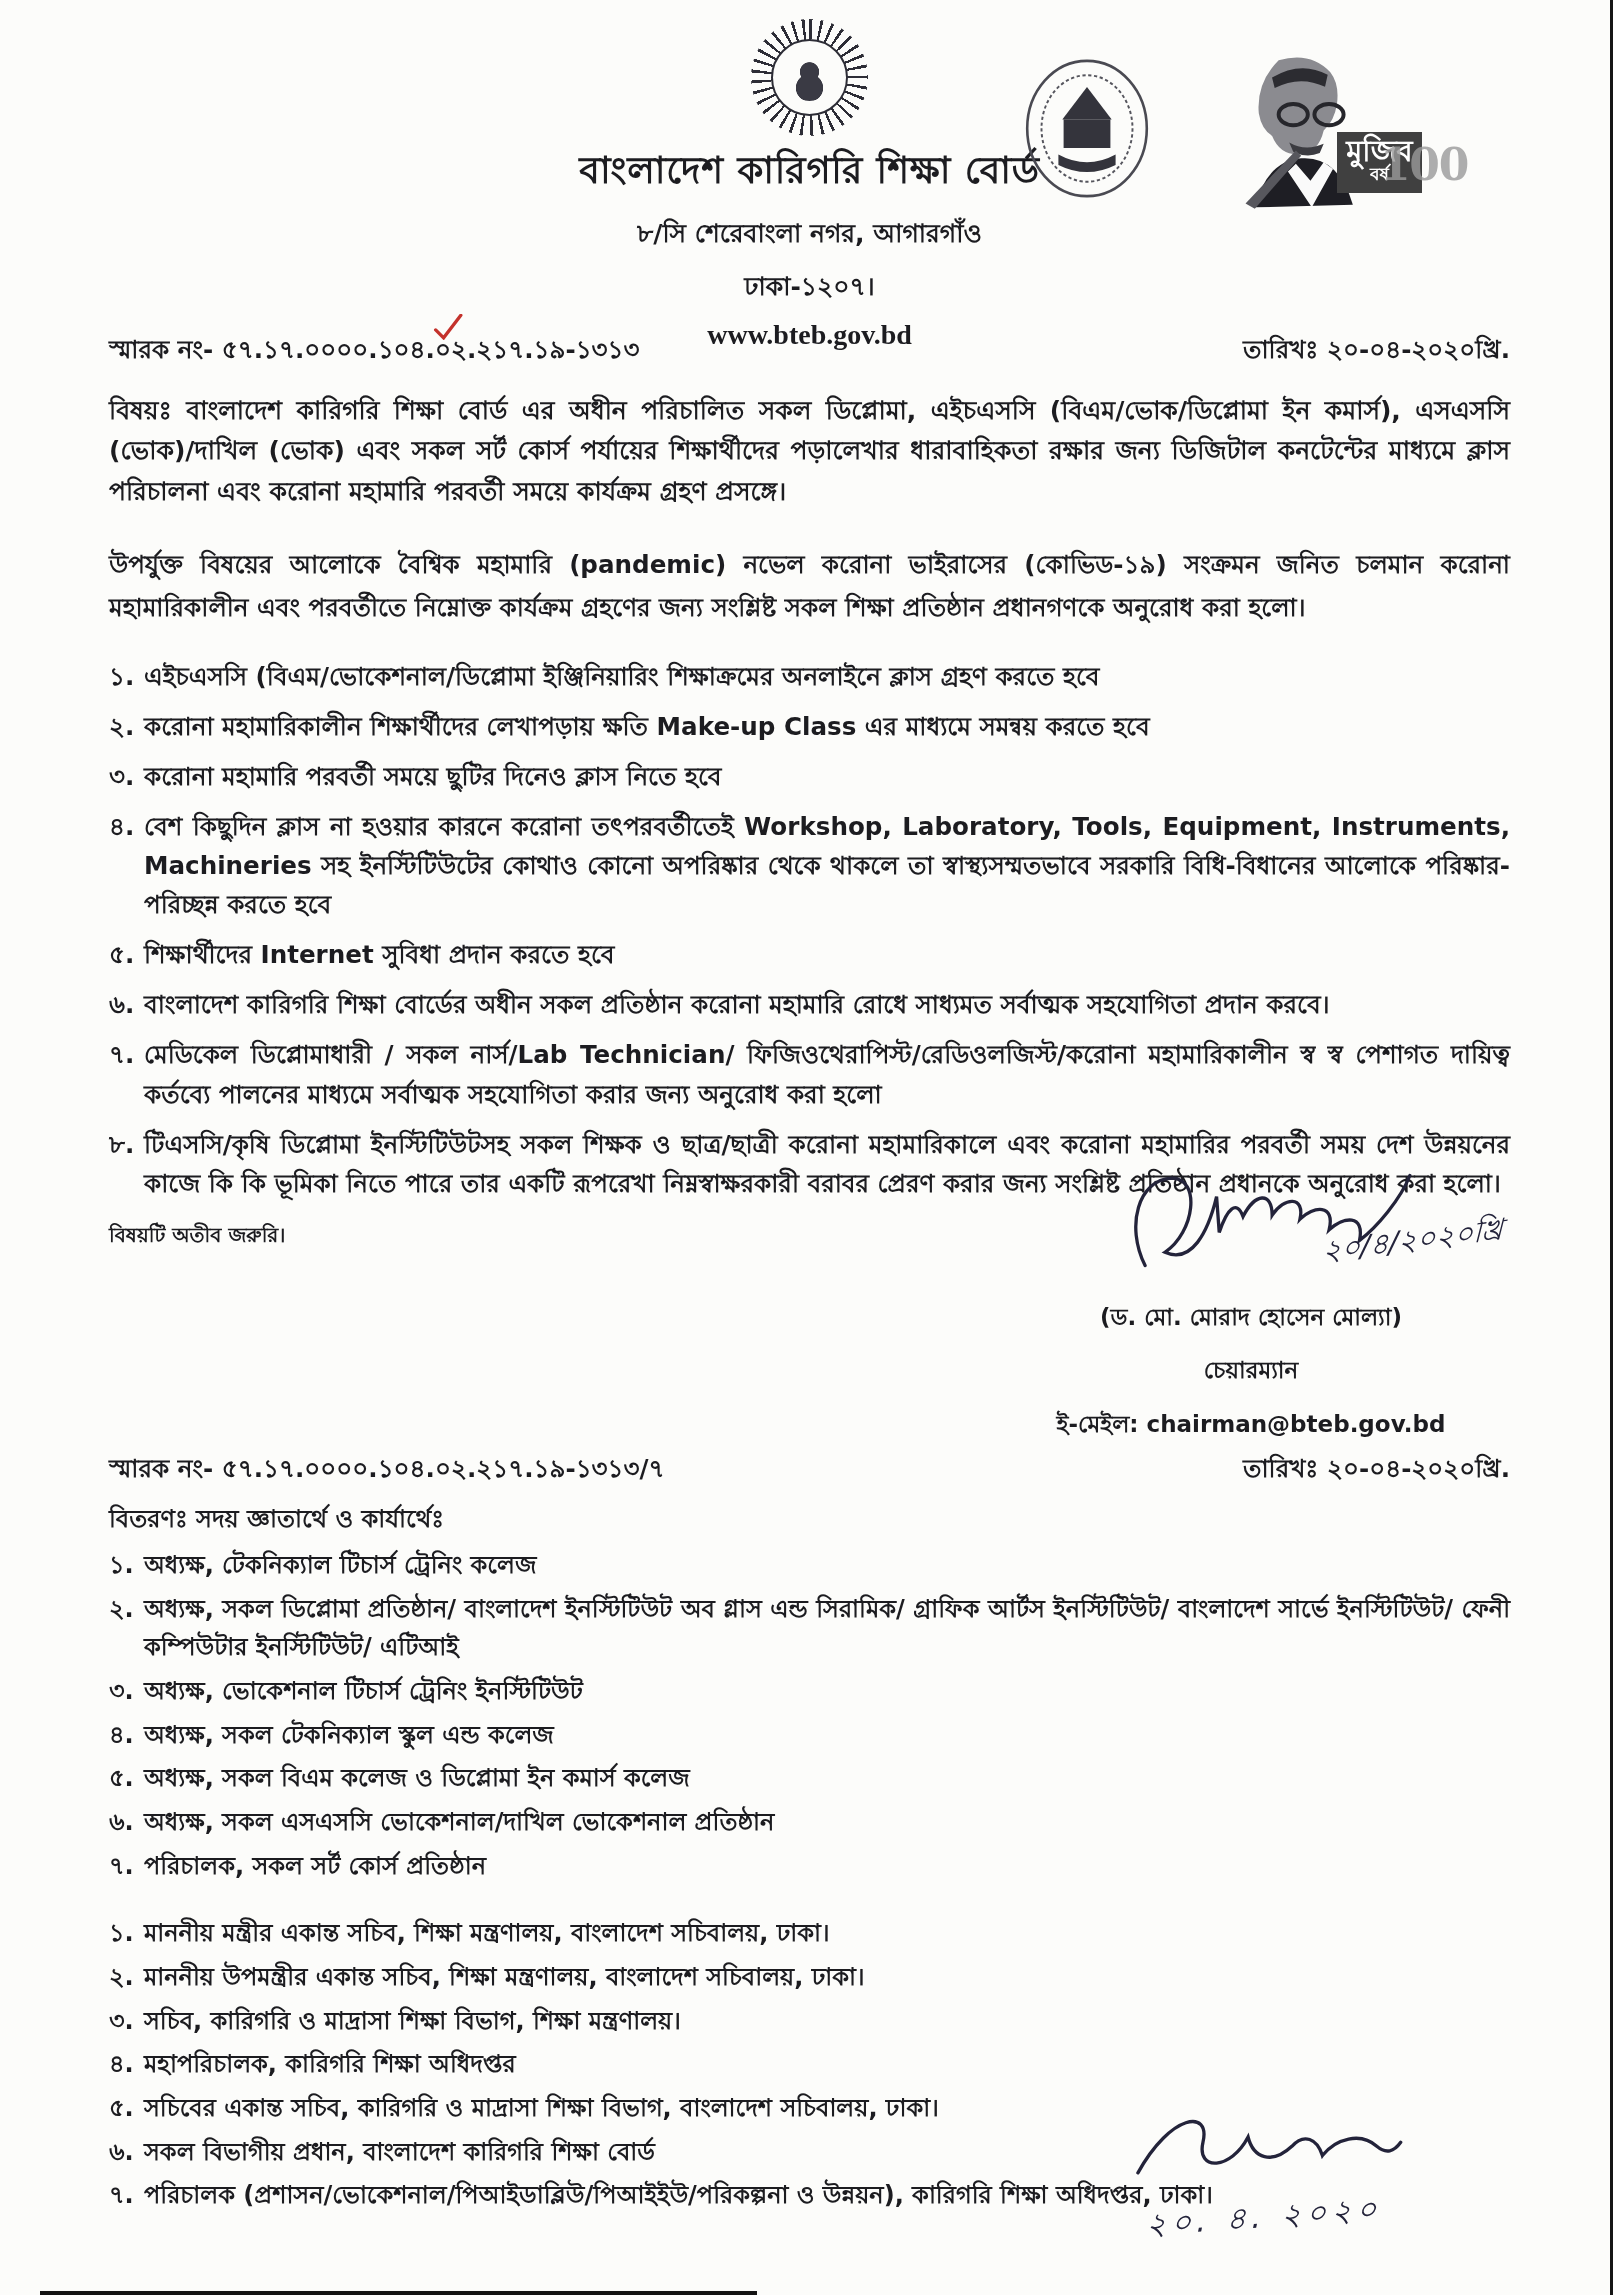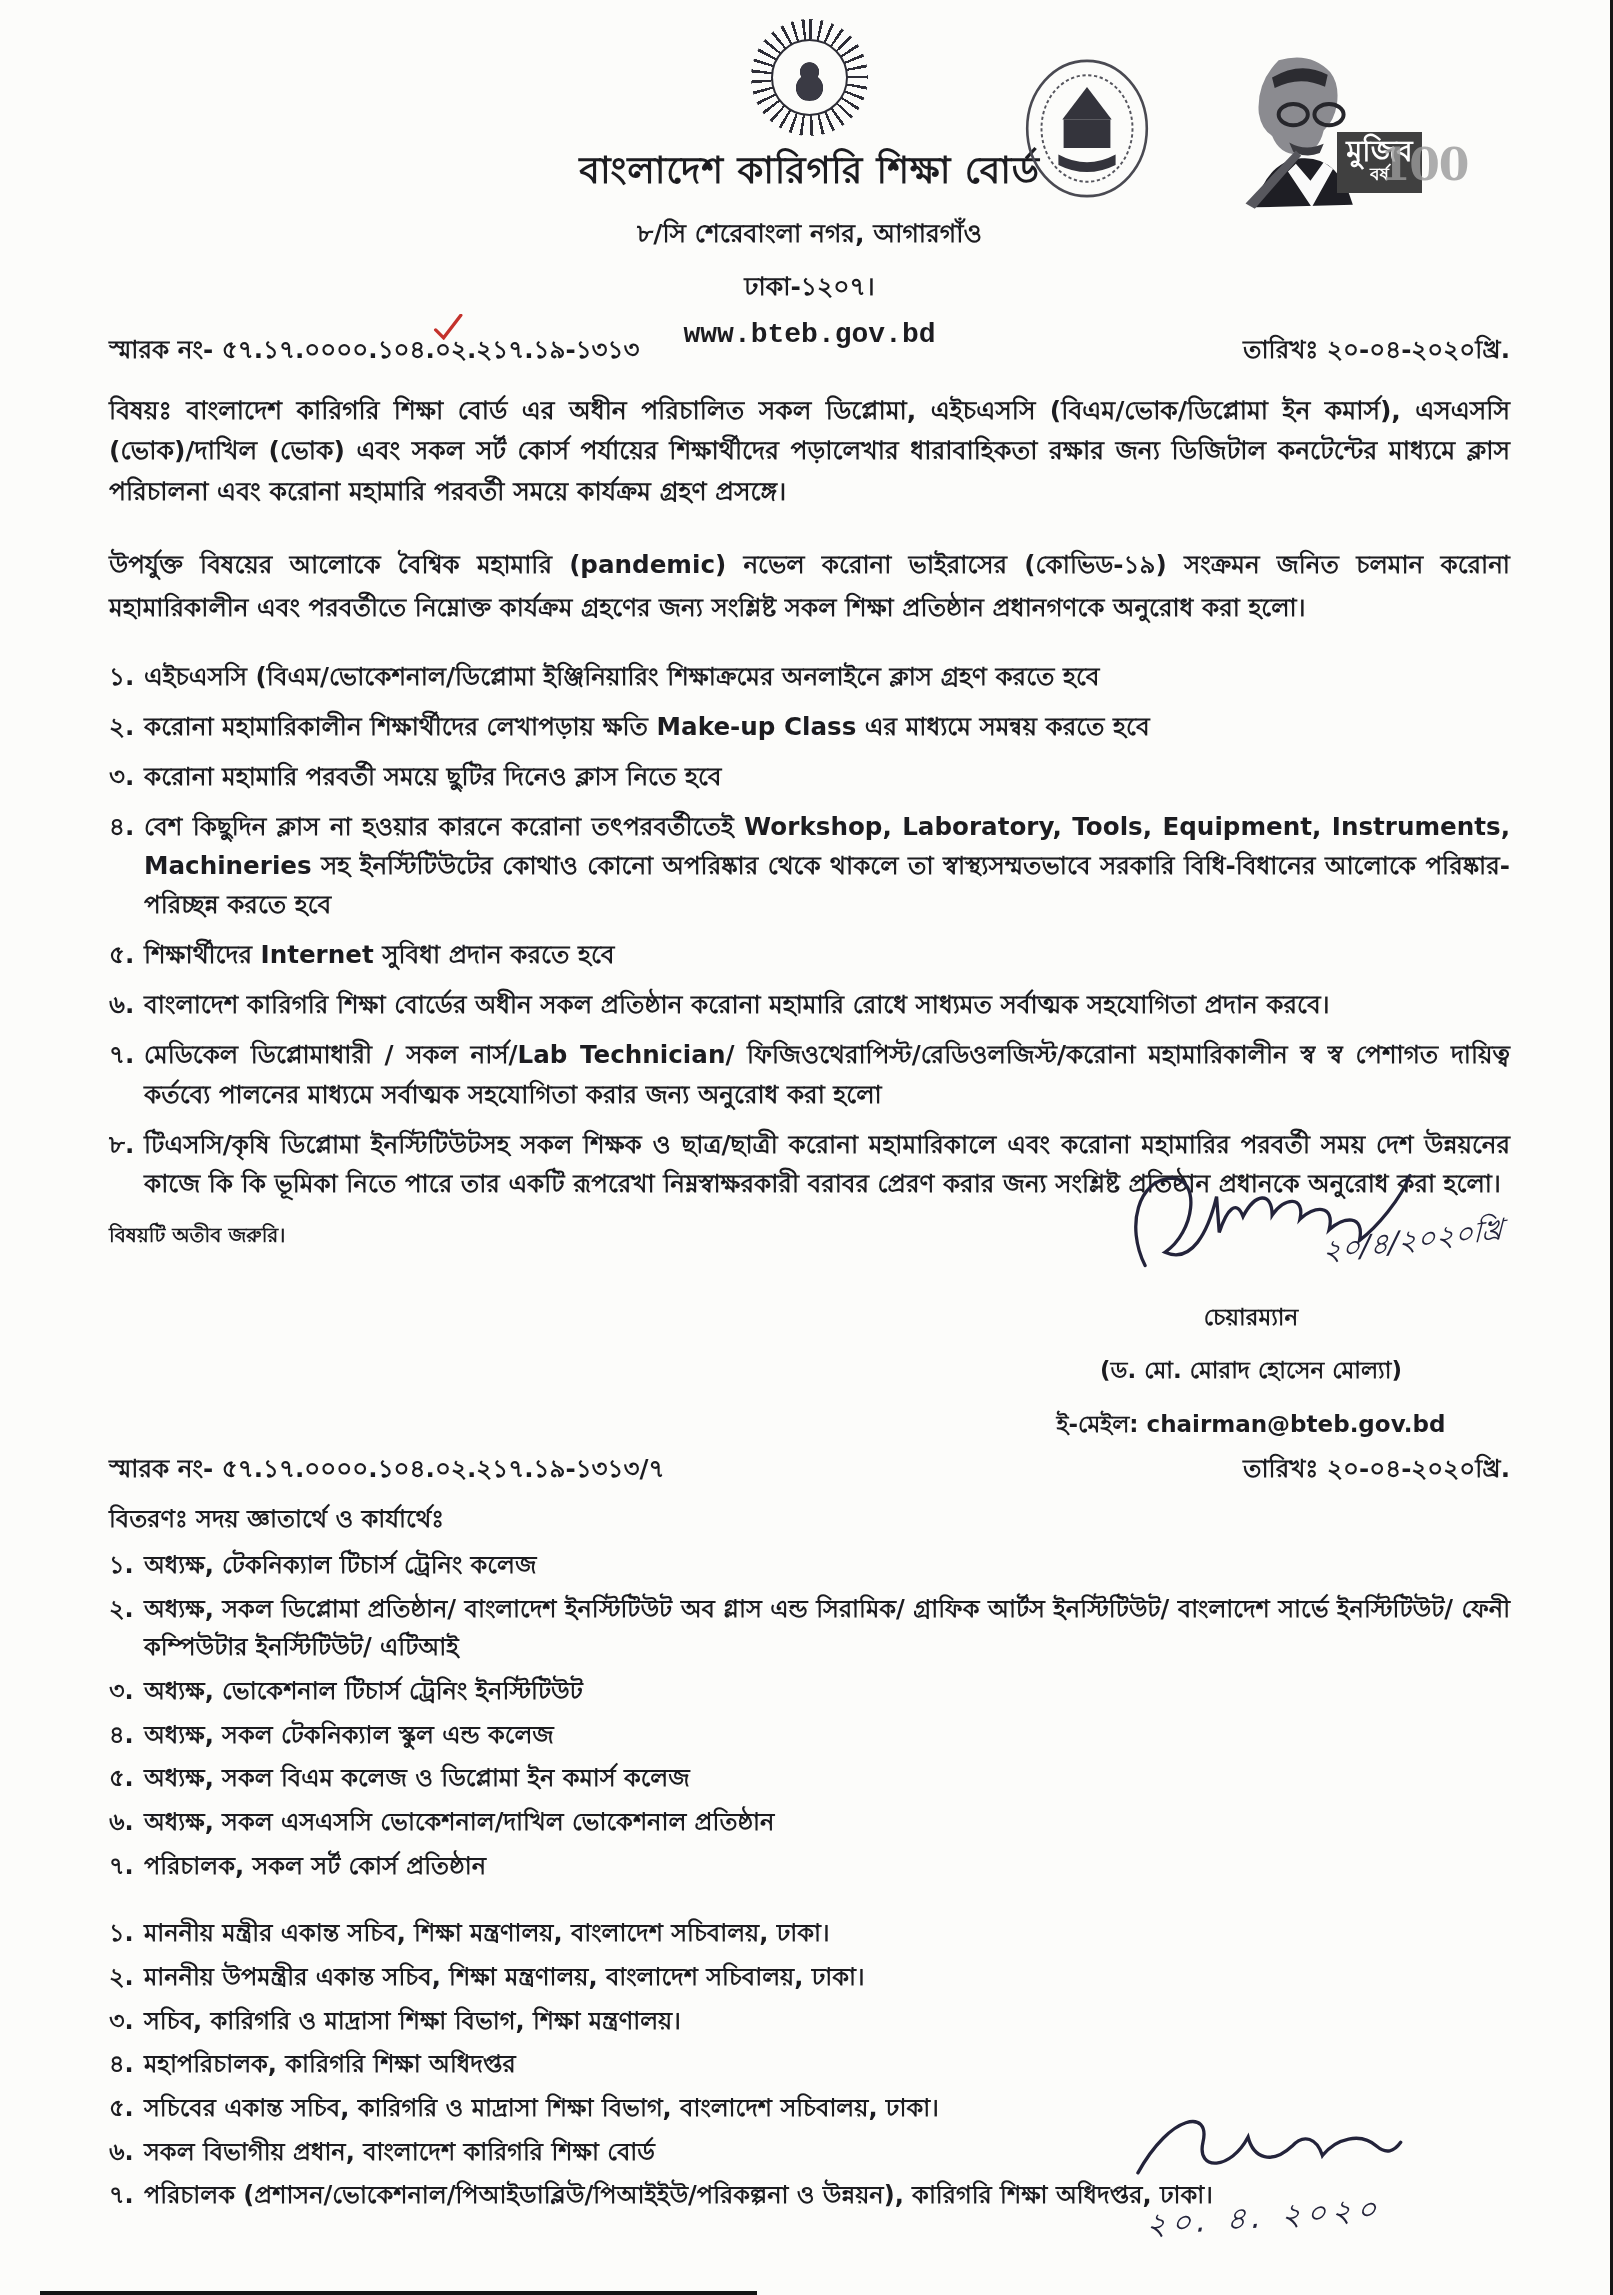--- a/index.html
+++ b/index.html
@@ -22,21 +22,21 @@
   .seal { width:117px; height:117px; margin:9.3px auto 5.3px auto; border-radius:50%;
     background:repeating-conic-gradient(#2d2d36 0deg 3deg, rgba(0,0,0,0) 3deg 11deg);
     position:relative; }
   .seal-inner { position:absolute; inset:20px; border-radius:50%; background:#fcfcfa; border:2.7px solid #2d2d36; }
   .seal-core { position:absolute; inset:35px; border-radius:50%; background:
     radial-gradient(circle at 50% 38%, #3a3a44 0 9.3px, transparent 10px),
     radial-gradient(circle at 50% 72%, #3a3a44 0 13.3px, transparent 14px); }
   .org-name { font-size:37px; font-weight:700; letter-spacing:0.7px; margin-top:4px; }
   .addr { font-size:25px; font-weight:600; margin-top:10.6px; }
   .addr2 { font-size:25px; font-weight:600; margin-top:9.3px; }
-  .website { font-size:28px; font-weight:700; margin-top:9.3px; font-family:Liberation Mono, monospace; }
+  .website { font-size:28px; font-weight:700; margin-top:9.3px; font-family:Liberation Serif, serif; }
 
   .logo-ministry { position:absolute; top:38px; right:358px; width:130px; height:143px; }
   .logo-mujib { position:absolute; top:32px; right:46px; width:232px; height:166px; }
   .mujib-portrait { position:absolute; left:0; top:0; width:143px; height:159px; }
   .mujib-badge { position:absolute; right:42px; bottom:24px; width:85px; height:61px; background:#404040;
     color:#ffffff; text-align:center; line-height:1.05; padding-top:4px; box-sizing:border-box; }
   .mujib-badge .b1 { font-size:29px; font-weight:700; }
   .mujib-badge .b2 { font-size:17px; font-weight:700; }
   .mujib-100 { position:absolute; right:-4px; bottom:26.5px; font-size:44px; font-weight:700;
     color:#9a9a9a; opacity:.8; font-family:"DejaVu Serif","Liberation Serif",serif; letter-spacing:-1.3px; }
@@ -179,22 +179,22 @@
 
     <div class="urgency">বিষয়টি অতীব জরুরি।</div>
 
     <div class="chairman">
       <div class="sig-wrap">
         <svg class="sig" width="372" height="139" viewBox="0 0 560 210" aria-hidden="true">
           <path d="M120 170 C90 110 110 40 160 38 C205 38 195 120 150 150 C190 168 215 120 228 66 L232 120 C244 84 258 70 268 96 C286 60 312 58 312 94 C330 66 362 64 354 100 C374 80 408 76 398 116 C420 96 452 92 444 132 C470 112 506 70 520 34"></path>
         </svg>
         <span class="hand-date">২০/৪/২০২০খ্রি</span>
       </div>
+      <div class="line">(ড. মো. মোরাদ হোসেন মোল্যা)</div>
       <div class="line">চেয়ারম্যান</div>
-      <div class="line">(ড. মো. মোরাদ হোসেন মোল্যা)</div>
       <div class="line">ই-মেইল: chairman@bteb.gov.bd</div>
     </div>
 
     <div class="memo-row">
       <div>স্মারক নং- ৫৭.১৭.০০০০.১০৪.০২.২১৭.১৯-১৩১৩/৭</div>
       <div>তারিখঃ ২০-০৪-২০২০খ্রি.</div>
     </div>
 
     <div class="dist-head">বিতরণঃ সদয় জ্ঞাতার্থে ও কার্যার্থেঃ</div>
     <div class="dlist">

